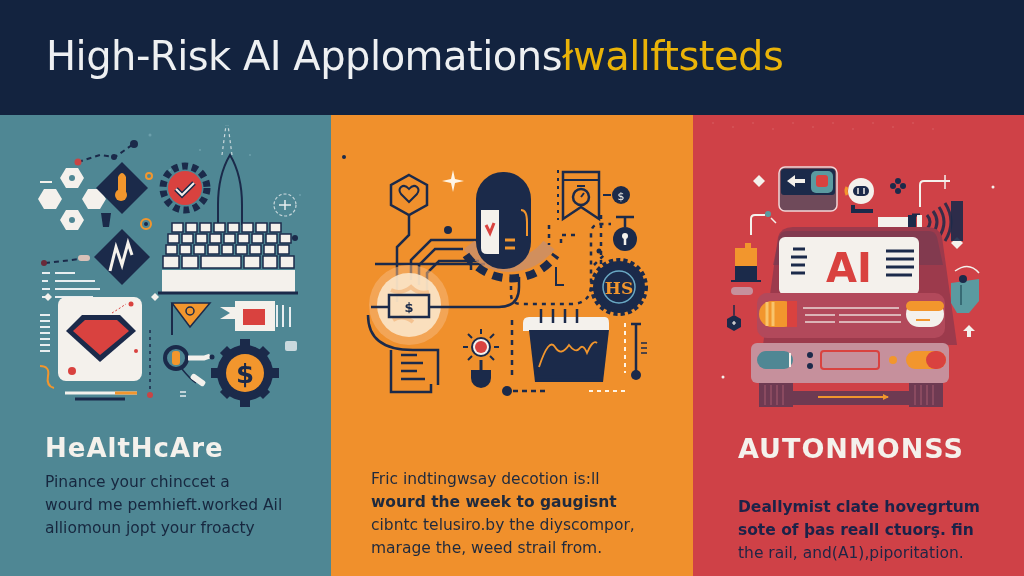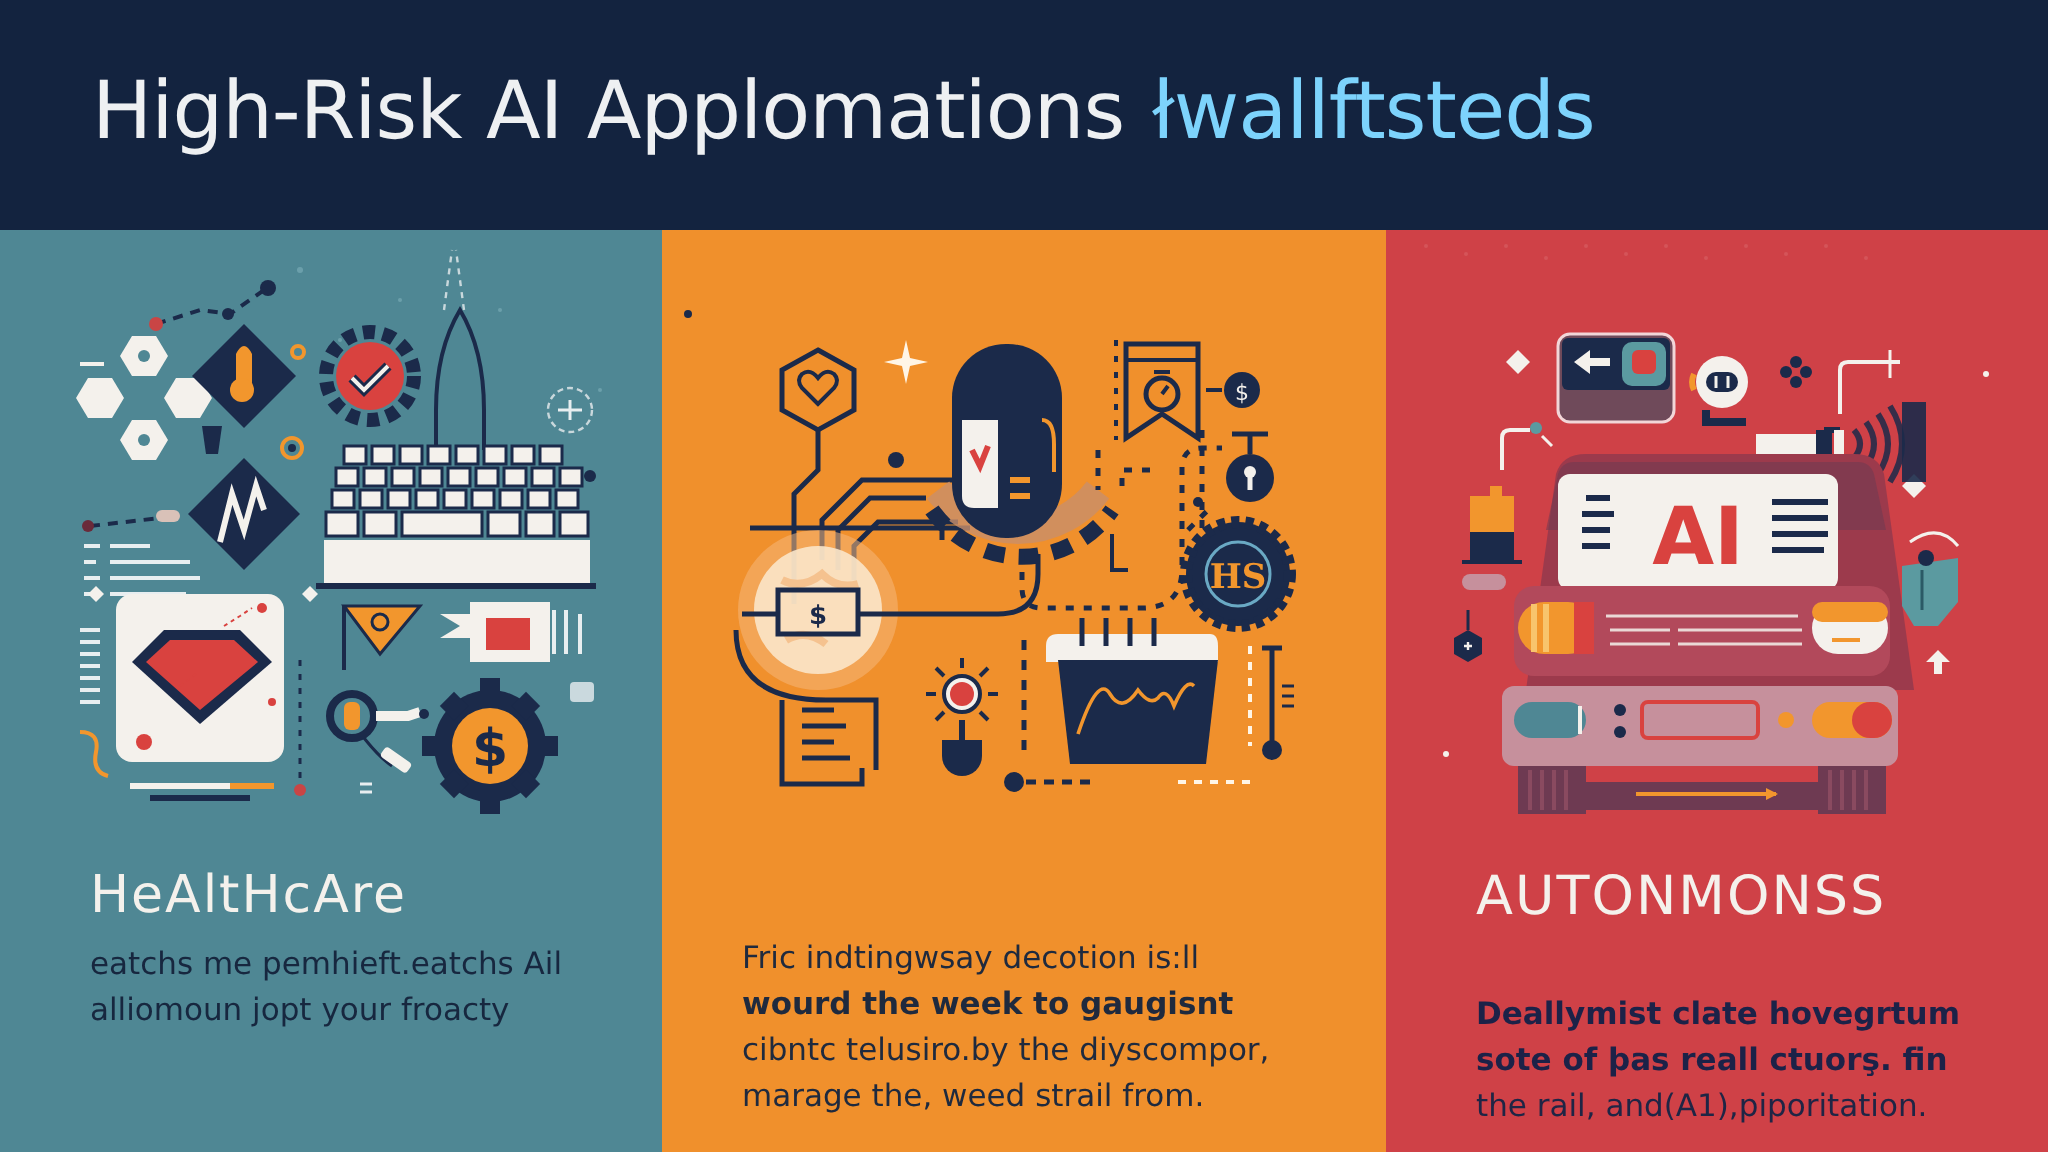--- a/index.html
+++ b/index.html
@@ -9,32 +9,32 @@
   .header {
     position: absolute; left: 0; top: 0; width: 1024px; height: 115px;
     background: #13233f;
   }
   .header .title {
     position: absolute; left: 46px; top: 28px;
     font-family: "DejaVu Sans", sans-serif;
     font-size: 40px; line-height: 56px; letter-spacing: -0.5px;
     color: #eef0f2; white-space: nowrap;
   }
-  .header .title .accent { color: #7dd3fc; margin-left: 14px; }
+  .header .title .accent { color: #eab308; }
 
   .panel { position: absolute; top: 115px; height: 461px; overflow: hidden; }
   .panel.teal { left: 0; width: 331px; background: #4f8794; }
   .panel.orange { left: 331px; width: 362px; background: #f0902c; }
   .panel.red { left: 693px; width: 360px; background: #cf4147; }
 
   .panel svg.art { position: absolute; left: 0; top: 0; }
 
   .panel .heading {
     position: absolute; font-family: "DejaVu Sans", sans-serif;
-    font-weight: normal; font-size: 27px; color: #f4f1ec; letter-spacing: 1px;
+    font-weight: bold; font-size: 27px; color: #f4f1ec; letter-spacing: 1px;
     white-space: nowrap;
     text-align: right;
   }
   .panel .body {
     position: absolute; font-family: "DejaVu Sans", sans-serif;
     font-size: 15.5px; line-height: 23px; color: #1d2b45; white-space: nowrap;
   }
   .panel .body .line { display: block; }
   .panel .body .bold { font-weight: bold; }
 
@@ -219,21 +219,22 @@
         <rect x="258" y="233" width="10" height="10" transform="rotate(45 263 238)"></rect>
         <rect x="222" y="272" width="10" height="10" transform="rotate(45 227 277)"></rect>
         <rect x="258" y="272" width="10" height="10" transform="rotate(45 263 277)"></rect>
       </g>
       <circle cx="245" cy="258" r="19" fill="#f2962d"></circle>
       <text x="245" y="268" text-anchor="middle" font-family="DejaVu Sans, sans-serif" font-size="26" font-weight="bold" fill="#1b2a4a">$</text>
     </g>
   </svg>
   <div class="heading">HeAltHcAre</div>
   <div class="body">
-    <span class="line">eatchs me pemhieft.eatchs Ail</span>
+    <span class="line">Pinance your chinccet a</span>
+    <span class="line">wourd me pemhieft.worked Ail</span>
     <span class="line">alliomoun jopt your froacty</span>
   </div>
 </div>
 
 <div class="panel orange">
   <svg class="art" width="362" height="461" viewBox="0 0 362 461">
     <circle cx="13" cy="42" r="2" fill="#1b2a4a"></circle>
 
     <path d="M122 55 L124 64 L133 66 L124 68 L122 77 L120 68 L111 66 L120 64 Z" fill="#fff5e6"></path>
 

